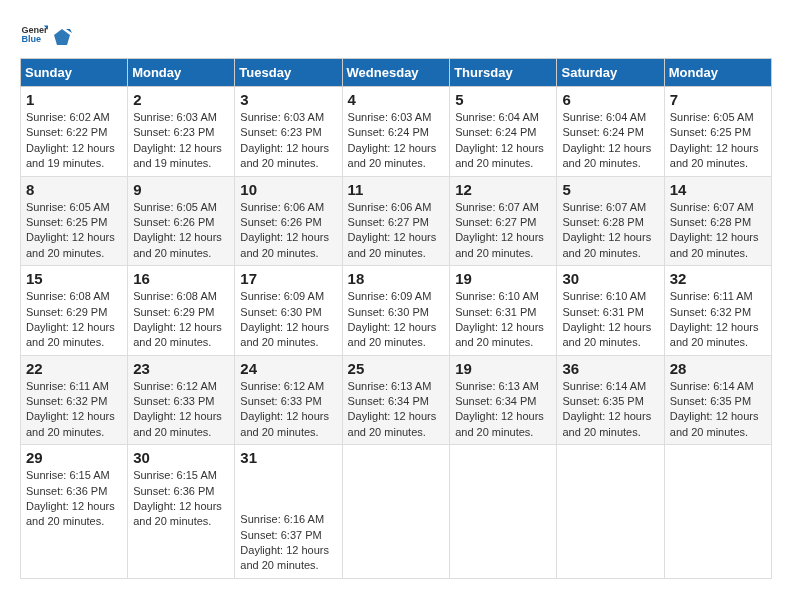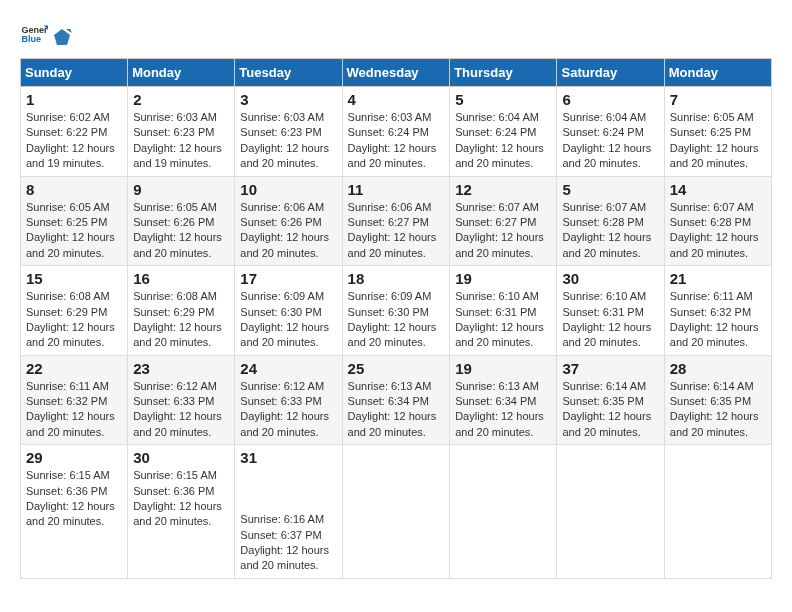--- a/index.html
+++ b/index.html
@@ -257,21 +257,21 @@
 and 20 minutes.</div>
         </td>
         <td>
           <span class="day-num">30</span>
           <div class="day-info" style="white-space: pre-line;">Sunrise: 6:10 AM
 Sunset: 6:31 PM
 Daylight: 12 hours
 and 20 minutes.</div>
         </td>
         <td>
-          <span class="day-num">21</span>
+          <span class="day-num">32</span>
           <div class="day-info" style="white-space: pre-line;">Sunrise: 6:11 AM
 Sunset: 6:32 PM
 Daylight: 12 hours
 and 20 minutes.</div>
         </td>
       </tr>
       <tr>
         <td>
           <span class="day-num">22</span>
           <div class="day-info" style="white-space: pre-line;">Sunrise: 6:11 AM
@@ -301,21 +301,21 @@
 and 20 minutes.</div>
         </td>
         <td>
           <span class="day-num">19</span>
           <div class="day-info" style="white-space: pre-line;">Sunrise: 6:13 AM
 Sunset: 6:34 PM
 Daylight: 12 hours
 and 20 minutes.</div>
         </td>
         <td>
-          <span class="day-num">37</span>
+          <span class="day-num">36</span>
           <div class="day-info" style="white-space: pre-line;">Sunrise: 6:14 AM
 Sunset: 6:35 PM
 Daylight: 12 hours
 and 20 minutes.</div>
         </td>
         <td>
           <span class="day-num">28</span>
           <div class="day-info" style="white-space: pre-line;">Sunrise: 6:14 AM
 Sunset: 6:35 PM
 Daylight: 12 hours

